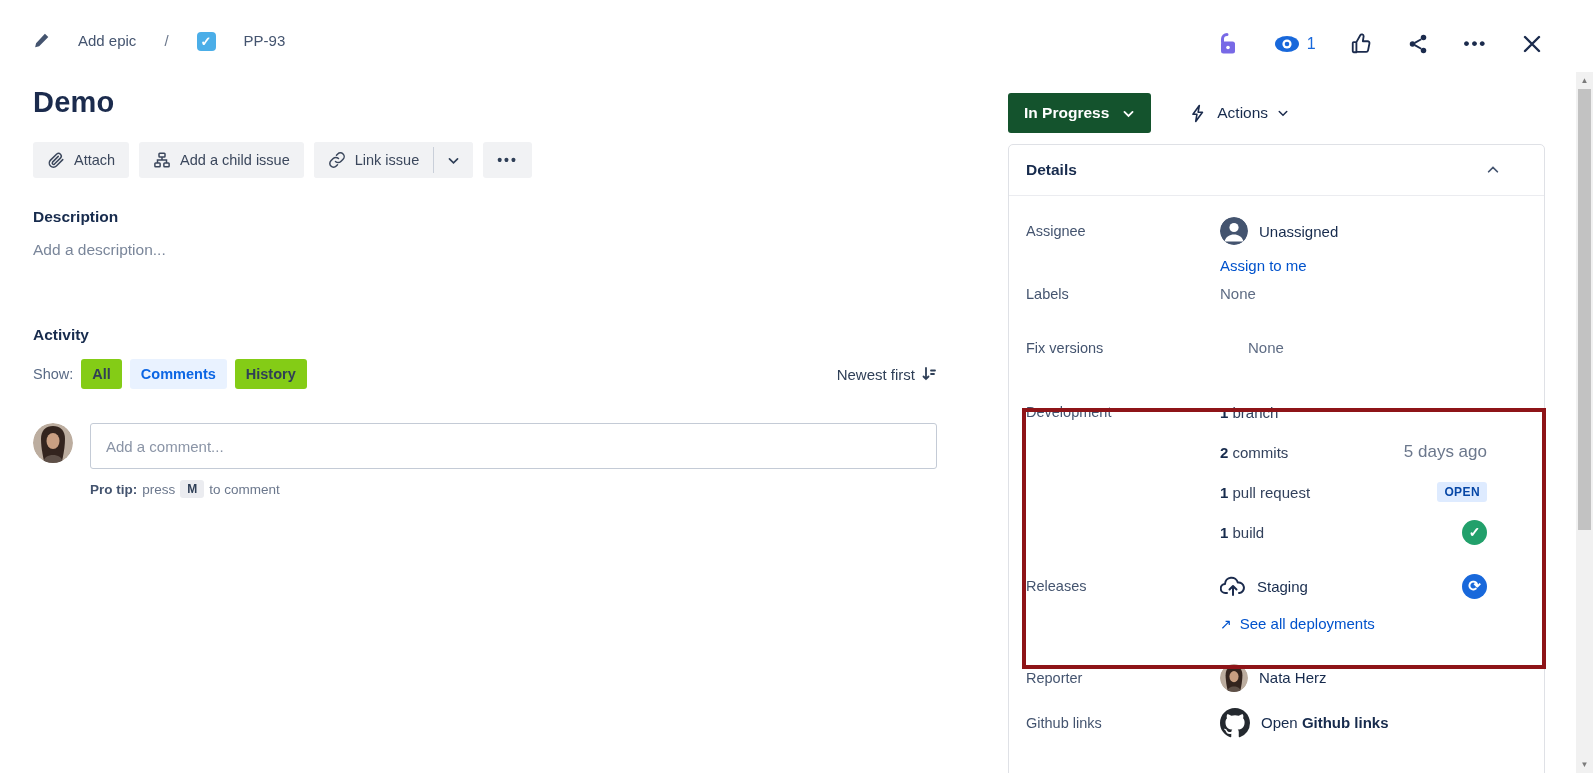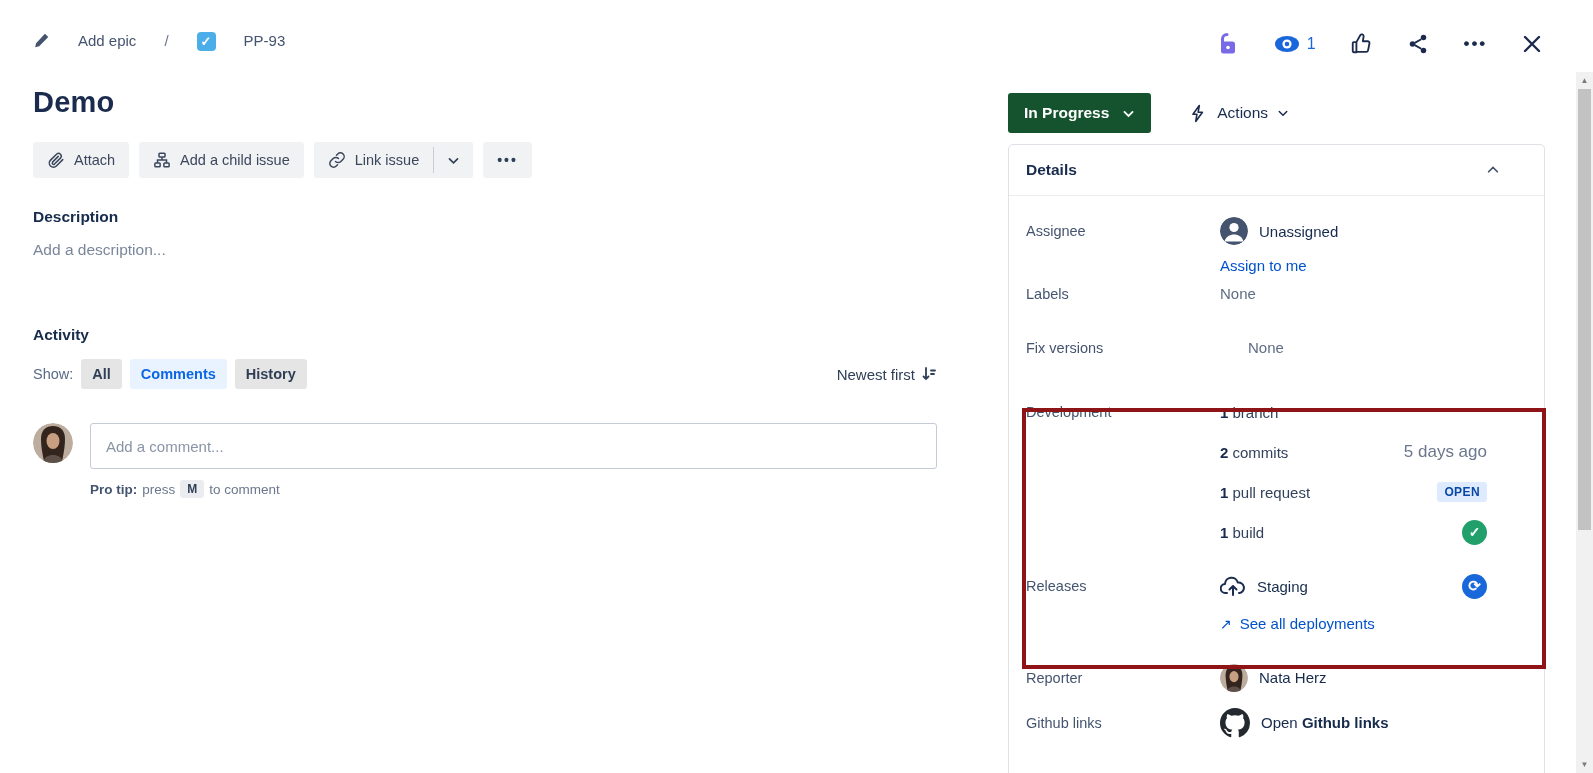--- a/index.html
+++ b/index.html
@@ -26,21 +26,21 @@
   .split .chev-part { padding:0 13px; }
   .dots { letter-spacing:2px; font-weight:700; color:#2F3F57; font-size:14px; }
 
   .section-label { font-size:15.5px; font-weight:700; color:#172B4D; }
   .desc-head { margin-top:30px; }
   .desc-placeholder { margin-top:15px; font-size:15.5px; color:#7A869A; cursor:text; }
 
   .activity-head { margin-top:67px; }
   .show-row { margin-top:15px; display:flex; align-items:center; gap:8px; }
   .show-label { font-size:14.5px; color:#596A85; }
-  .filter { border:none; border-radius:3px; background:#e5e5e5; color:#303F56;
+  .filter { border:none; border-radius:3px; background:#84cc16; color:#303F56;
     font-size:14.5px; font-weight:600; padding:7px 11px; cursor:pointer; font-family:inherit; }
   .filter.active { background:#E9F2FF; color:#0C66E4; }
   .sort-btn { margin-left:auto; display:flex; align-items:center; gap:6px; background:none; border:none;
     font-size:15px; font-weight:500; color:#2F3F57; cursor:pointer; font-family:inherit; }
 
   .comment-row { margin-top:34px; display:flex; align-items:flex-start; gap:17px; }
   .avatar { border-radius:50%; overflow:hidden; flex:none; }
   .comment-input { flex:1; height:46px; border:1px solid #C4CBD6; border-radius:3px;
     padding:0 15px; font-size:15px; font-family:inherit; color:#7f1d1d; }
   .comment-input::placeholder { color:#8A94A6; }

